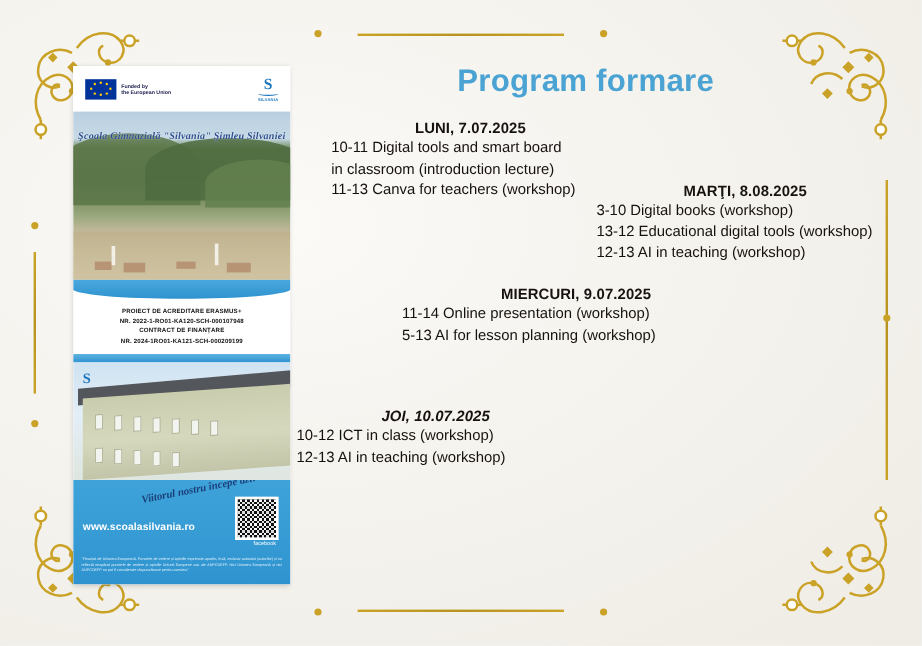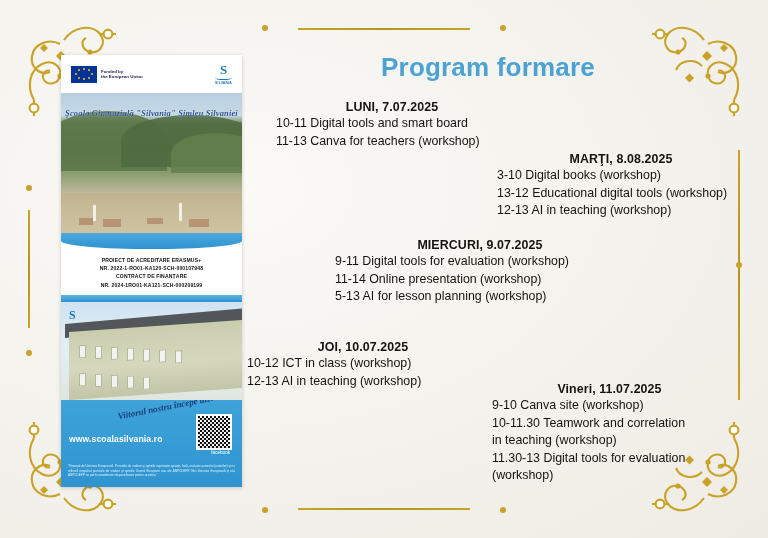--- a/index.html
+++ b/index.html
@@ -326,21 +326,21 @@
     text-align: left;
   }
   .day-lines div { white-space: nowrap; }
 
   #block-luni     { left: 244px; top: 100px; width: 232px; margin-left: 32px; }
   #block-marti    { left: 497px; top: 152px; width: 248px; }
   #block-miercuri { left: 335px; top: 238px; width: 290px; }
   #block-joi      { left: 247px; top: 340px; width: 232px; }
   #block-vineri   { left: 492px; top: 382px; width: 235px; }
 
-  #block-joi .day-head { text-align: center; }
+  #block-joi .day-head { text-align: center; font-style: italic; }
   #block-vineri .day-head { text-align: center; }
   #block-vineri .day-lines div { white-space: normal; }
 </style>
 </head>
 <body>
 
 <div id="poster">
 
   <svg class="ornament orn-tl" viewBox="0 0 118 118">
     <g fill="none" stroke="#c9a227" stroke-width="2.1">
@@ -519,54 +519,44 @@
       <div class="disclaimer">"Finanțat de Uniunea Europeană. Punctele de vedere și opiniile exprimate aparțin, însă, exclusiv autorului (autorilor) și nu reflectă neapărat punctele de vedere și opiniile Uniunii Europene sau ale ANPCDEFP. Nici Uniunea Europeană și nici ANPCDEFP nu pot fi considerate răspunzătoare pentru acestea."</div>
     </div>
   </div>
 
   <div id="title">Program formare</div>
 
   <div class="day-block" id="block-luni">
     <div class="day-head">LUNI, 7.07.2025</div>
     <div class="day-lines">
       <div>10-11 Digital tools and smart board</div>
+      <div>in classroom (introduction lecture)</div>
       <div>11-13 Canva for teachers (workshop)</div>
     </div>
   </div>
 
   <div class="day-block" id="block-marti">
     <div class="day-head">MARŢI, 8.08.2025</div>
     <div class="day-lines">
       <div>3-10 Digital books (workshop)</div>
       <div>13-12 Educational digital tools (workshop)</div>
       <div>12-13 AI in teaching (workshop)</div>
     </div>
   </div>
 
   <div class="day-block" id="block-miercuri">
     <div class="day-head">MIERCURI, 9.07.2025</div>
     <div class="day-lines">
-      <div>9-11 Digital tools for evaluation (workshop)</div>
       <div>11-14 Online presentation (workshop)</div>
       <div>5-13 AI for lesson planning (workshop)</div>
     </div>
   </div>
 
   <div class="day-block" id="block-joi">
     <div class="day-head">JOI, 10.07.2025</div>
     <div class="day-lines">
       <div>10-12 ICT in class (workshop)</div>
       <div>12-13 AI in teaching (workshop)</div>
     </div>
   </div>
 
-  <div class="day-block" id="block-vineri">
-    <div class="day-head">Vineri, 11.07.2025</div>
-    <div class="day-lines">
-      <div>9-10 Canva site (workshop)</div>
-      <div>10-11.30 Teamwork and correlation</div>
-      <div>in teaching (workshop)</div>
-      <div>11.30-13 Digital tools for evaluation</div>
-      <div>(workshop)</div>
-    </div>
-  </div>
 
 </div>
 
 </body></html>

